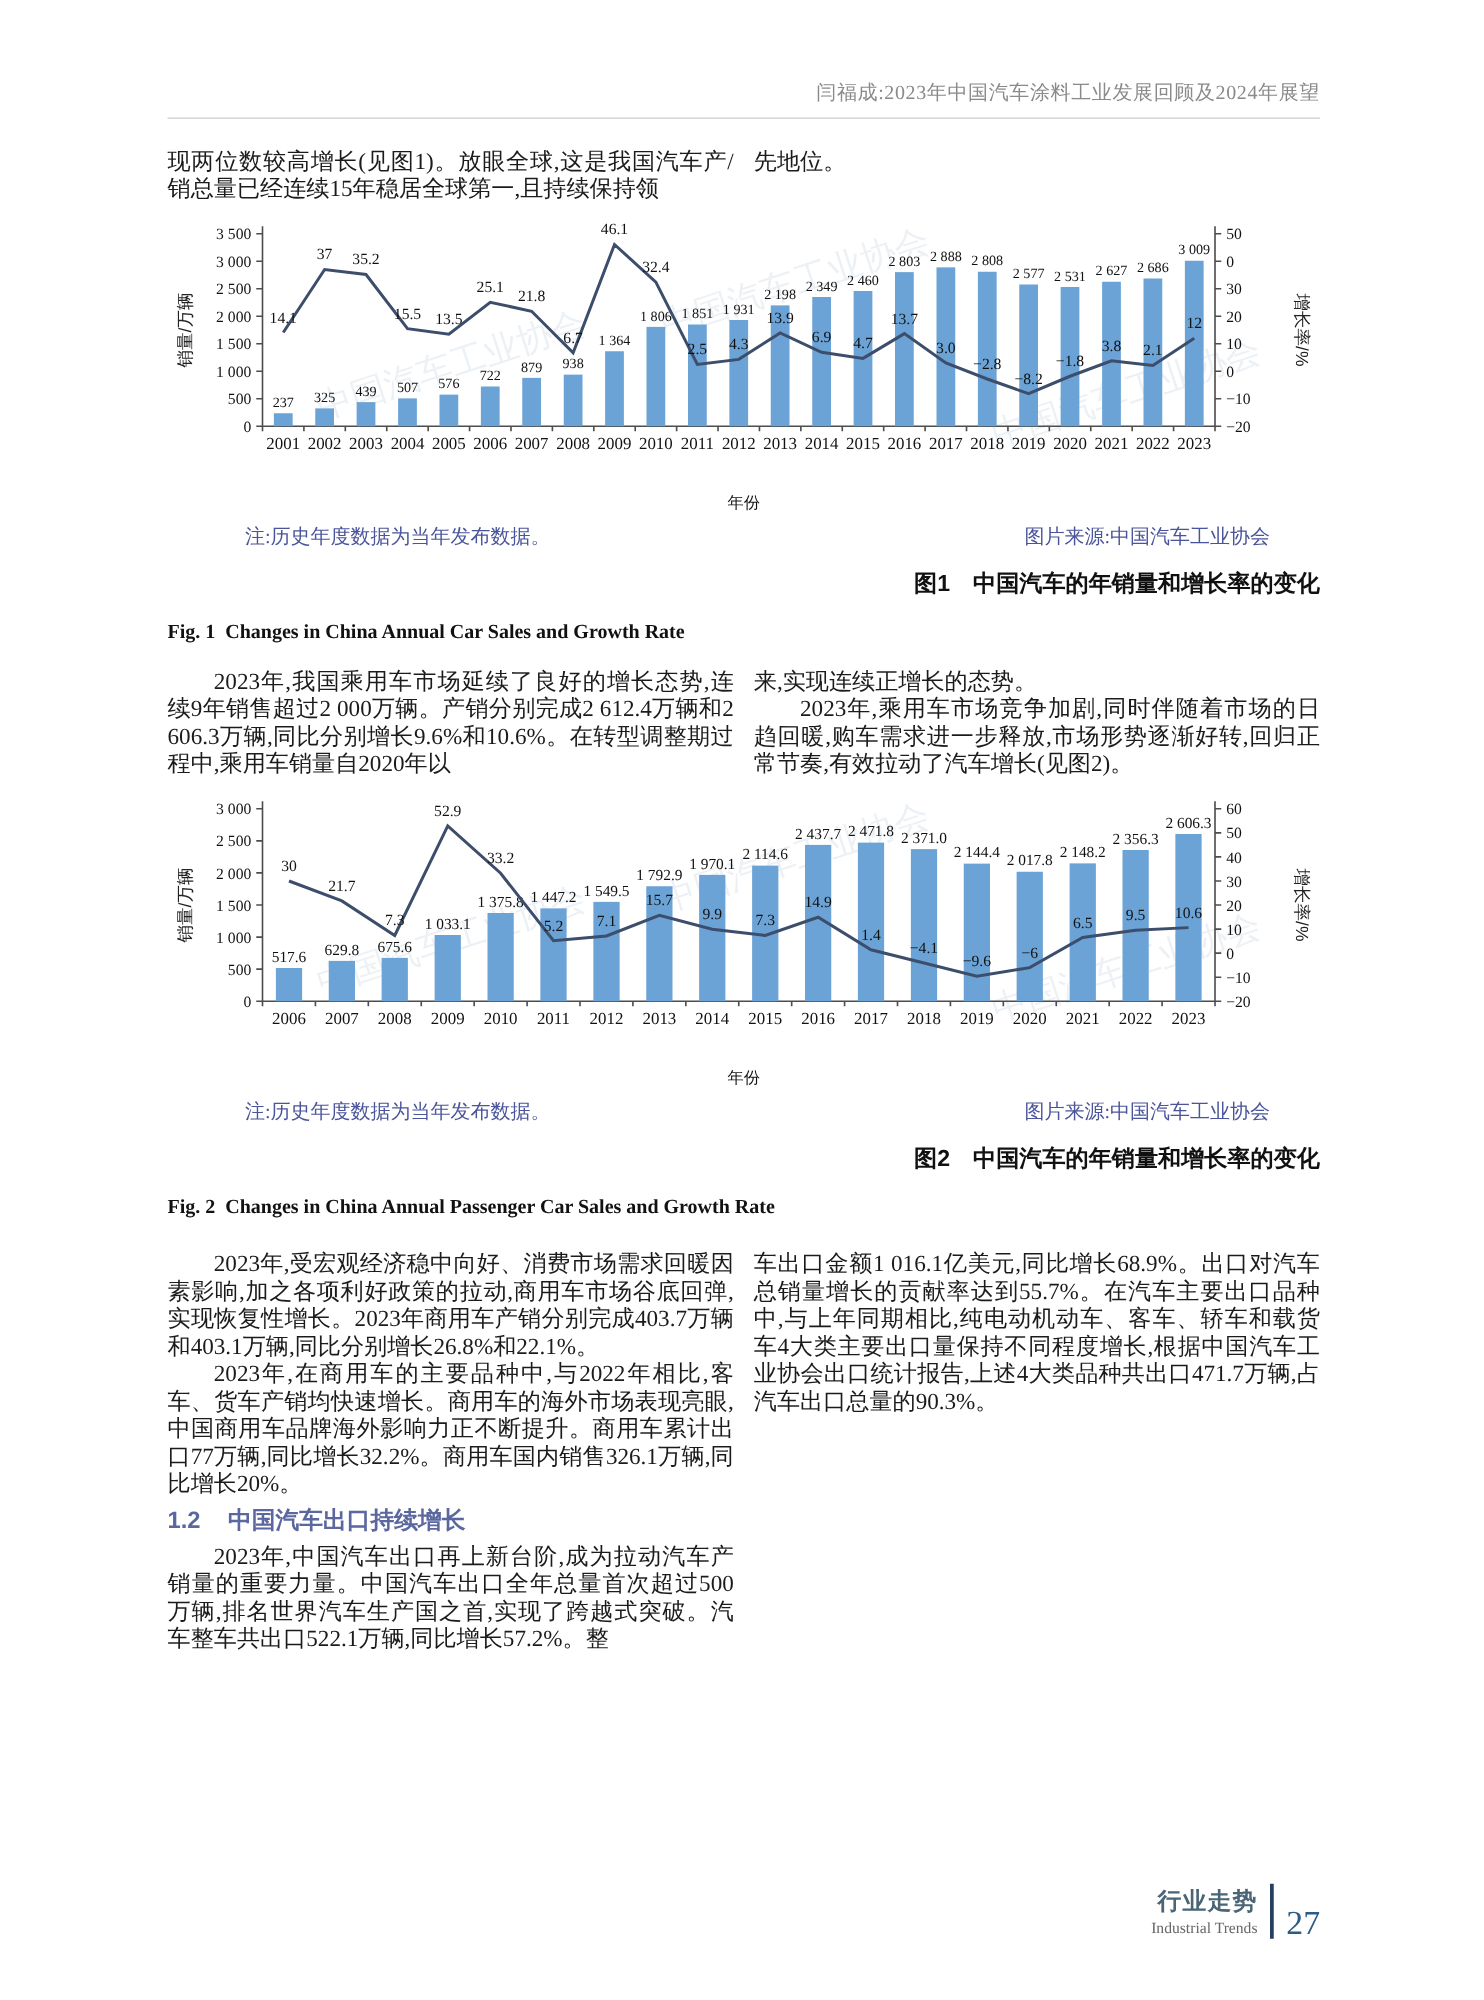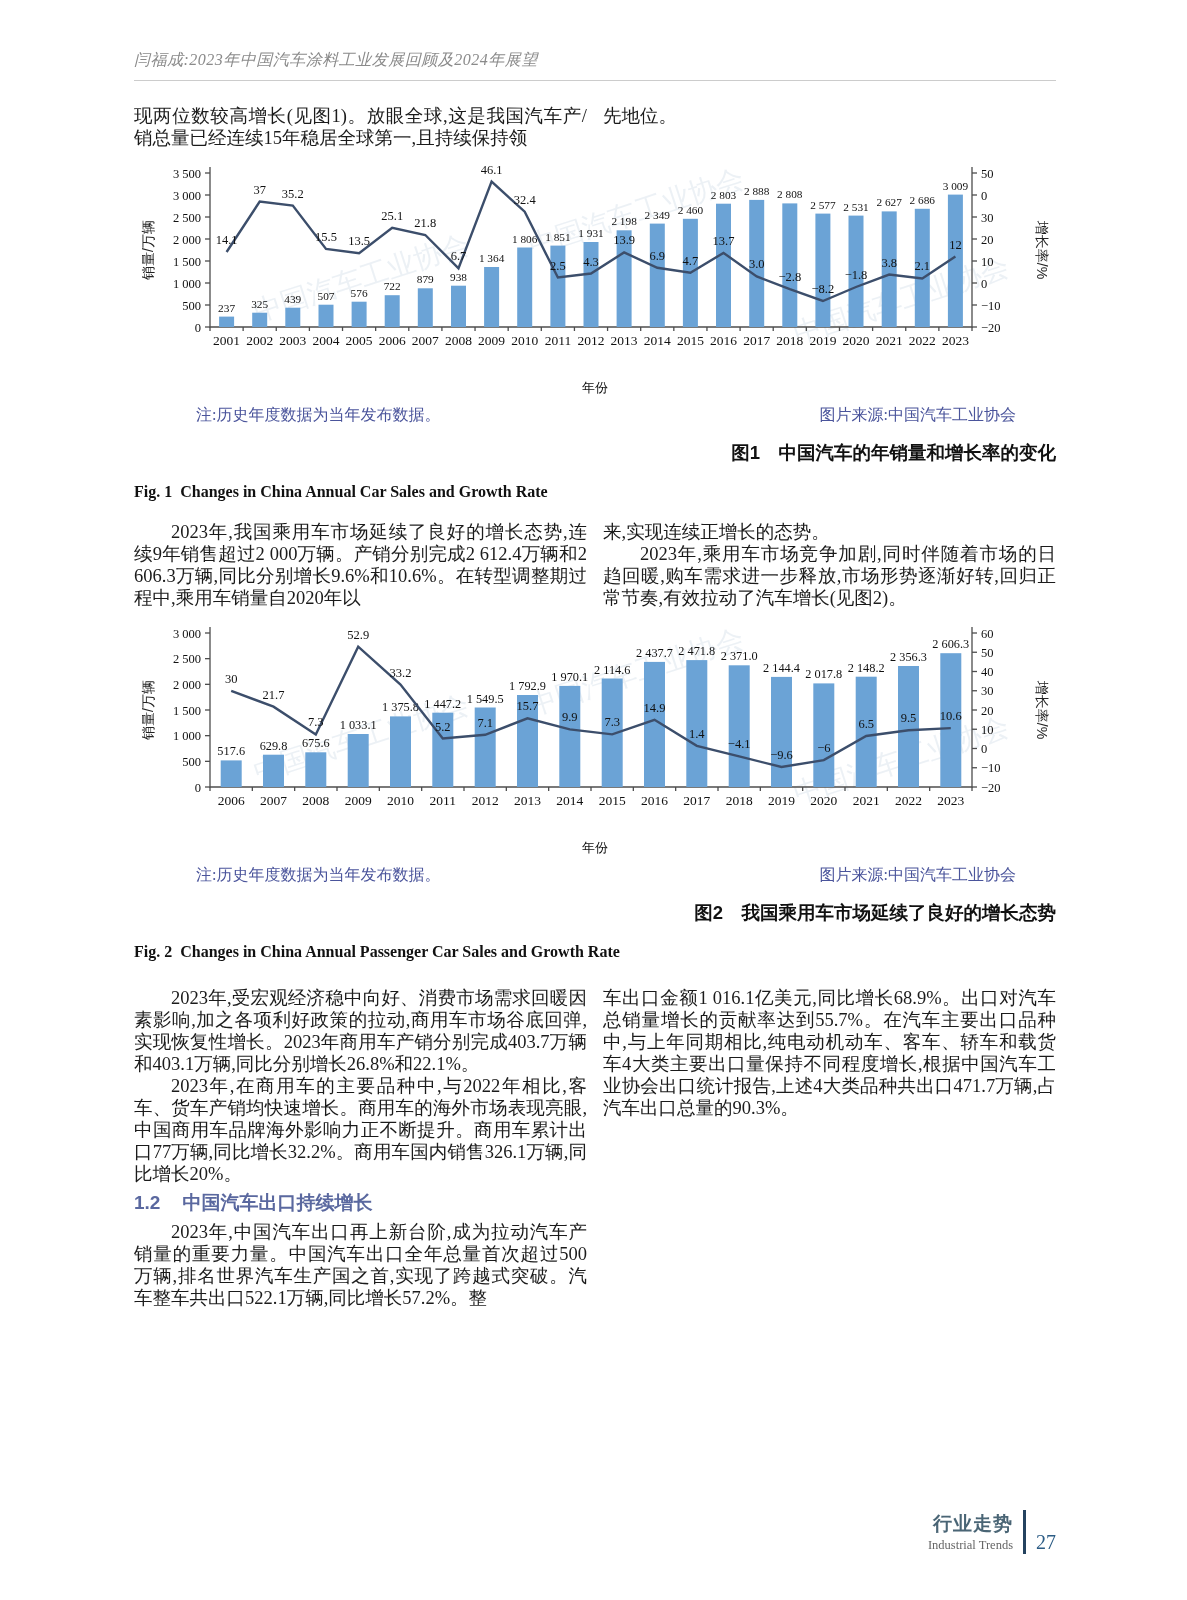--- a/index.html
+++ b/index.html
@@ -1,19 +1,19 @@
 <!DOCTYPE html>
 <html><head>
 <meta charset="utf-8">
 <style>
   html,body{margin:0;padding:0;background:#ffffff;}
   .page{position:relative;width:1187px;height:1600px;background:#fff;overflow:hidden;
         font-family:"Liberation Serif","DejaVu Serif",serif;color:#1b1b1b;}
   .content{margin:0 131px 0 134px;}
-  .running-head{padding-top:50px;text-align:left;font-size:16px;color:#8a8a8a;letter-spacing:.5px;font-style:italic;}
+  .running-head{padding-top:64px;text-align:right;font-size:16px;color:#8a8a8a;letter-spacing:.5px;}
   .head-rule{border-bottom:1.5px solid #cccccc;margin-top:9px;margin-bottom:24px;}
   .cols{display:flex;gap:16px;}
   .col{width:453px;text-align:justify;font-size:18.5px;line-height:22px;}
   .col p{margin:0;}
   .col p.ind{text-indent:37px;}
   .figure{margin-top:10px;}
   .chart-svg{width:922px;height:200px;}
   .xaxis-title{text-align:center;font-size:13px;margin-top:20px;color:#111;}
   .fig-meta{display:flex;justify-content:space-between;margin-top:8px;padding:0 40px 0 62px;
             font-size:16px;color:#4a549b;}
@@ -24,21 +24,21 @@
   .low-row{margin-top:26px;}
   .sec-head{font-family:"Liberation Sans","DejaVu Sans",sans-serif;font-weight:bold;
             color:#5a689f;font-size:19px;margin:7px 0 7px 0;text-align:left;}
   .sec-head .num{margin-right:22px;}
   .footer{position:absolute;right:131px;bottom:46px;display:flex;align-items:center;}
   .footer-labels{text-align:right;margin-right:10px;}
   .footer-cn{font-family:"Liberation Sans","DejaVu Sans",sans-serif;font-weight:bold;
              font-size:19px;color:#4a6575;letter-spacing:1px;margin-left:29px;}
   .footer-en{font-size:12.5px;color:#666;margin-top:1px;}
   .footer-bar{width:3px;height:44px;background:#24425f;margin-right:10px;}
-  .footer-page{font-size:20px;color:#2c5c85;margin-top:20px;}
+  .footer-page{font-size:27px;color:#2c5c85;margin-top:20px;}
   
   .ax{stroke:#4d4d4d;stroke-width:1.3;}
   .tl{font:12.5px "Liberation Serif","DejaVu Serif",serif;fill:#111;}
   .bl{font-family:"Liberation Serif","DejaVu Serif",serif;fill:#111;}
   .ll{font:12.5px "Liberation Serif","DejaVu Serif",serif;fill:#111;}
   .yr{font:13.5px "Liberation Serif","DejaVu Serif",serif;fill:#111;}
   .at{font:14px "Liberation Sans","DejaVu Sans",sans-serif;fill:#222;}
   .wm{font:28px "Liberation Sans","DejaVu Sans",sans-serif;fill:#7396b8;opacity:.13;}
 </style>
 </head>
@@ -367,21 +367,21 @@
             <text class="yr" x="774.5" y="186" text-anchor="middle">2022</text>
             <text class="yr" x="816.8" y="186" text-anchor="middle">2023</text>
             <text class="at" transform="rotate(-90 14 91)" x="14" y="96" text-anchor="middle">销量/万辆</text>
             <text class="at" transform="rotate(90 908 91)" x="908" y="96" text-anchor="middle">增长率/%</text>
           </svg></div>
       <div class="xaxis-title">年份</div>
       <div class="fig-meta">
         <span>注:历史年度数据为当年发布数据。</span>
         <span>图片来源:中国汽车工业协会</span>
       </div>
-      <div class="cap-cn">图2　我国乘用车市场延续了良好的增长态势</div>
+      <div class="cap-cn">图2　中国汽车的年销量和增长率的变化</div>
       <div class="cap-en">Fig. 2  Changes in China Annual Passenger Car Sales and Growth Rate</div>
     </div>
 
     <div class="cols low-row">
       <div class="col">
         <p class="ind">2023年,受宏观经济稳中向好、消费市场需求回暖因素影响,加之各项利好政策的拉动,商用车市场谷底回弹,实现恢复性增长。2023年商用车产销分别完成403.7万辆和403.1万辆,同比分别增长26.8%和22.1%。</p>
         <p class="ind">2023年,在商用车的主要品种中,与2022年相比,客车、货车产销均快速增长。商用车的海外市场表现亮眼,中国商用车品牌海外影响力正不断提升。商用车累计出口77万辆,同比增长32.2%。商用车国内销售326.1万辆,同比增长20%。</p>
         <div class="sec-head">
           <span class="num">1.2</span><span>中国汽车出口持续增长</span>
         </div>

